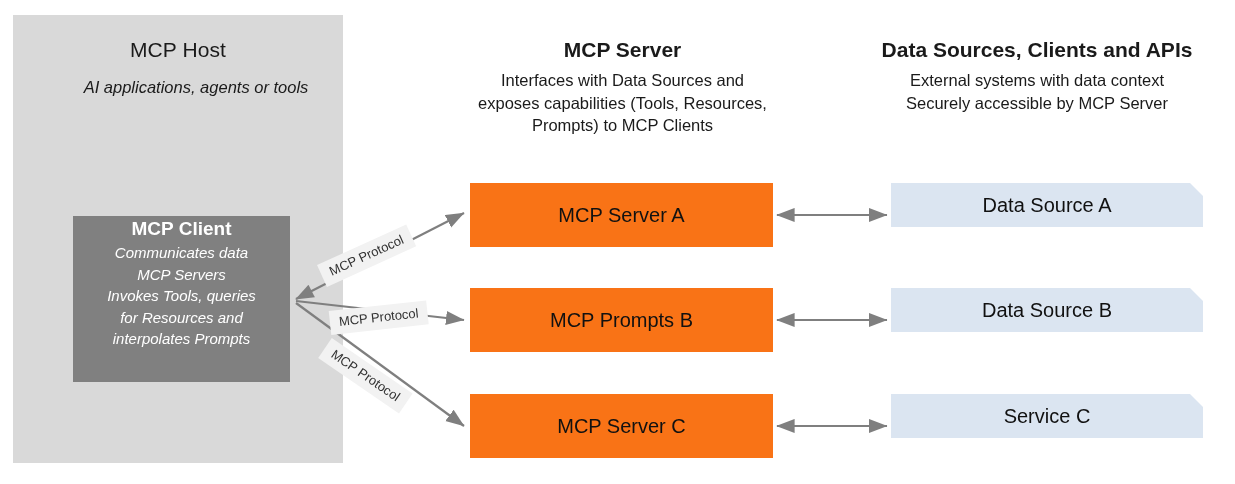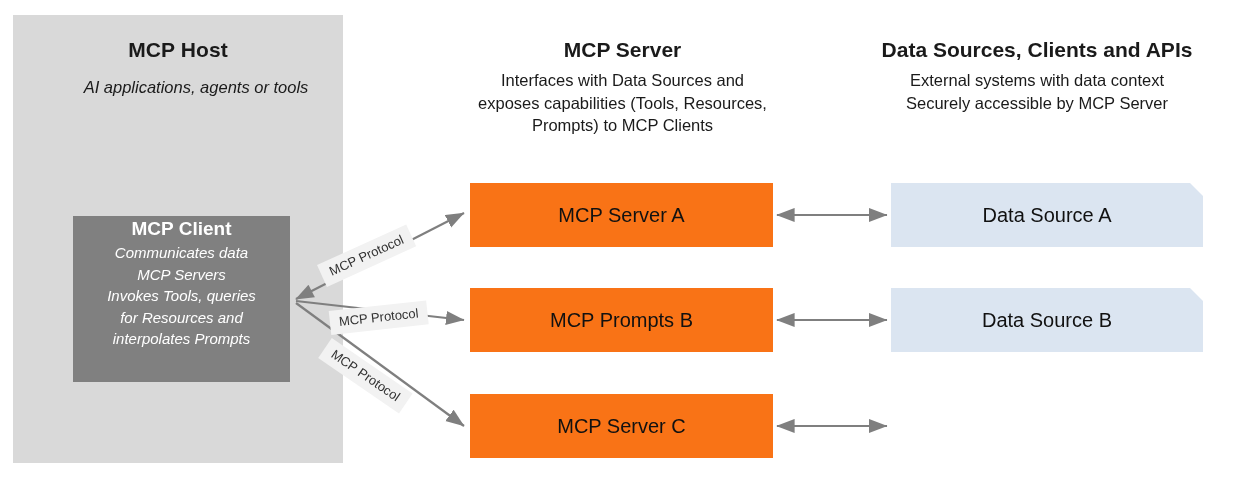--- a/index.html
+++ b/index.html
@@ -25,21 +25,21 @@
     height: 448px;
     background: #d9d9d9;
   }
   .host-title {
     position: absolute;
     left: 13px;
     top: 38px;
     width: 330px;
     text-align: center;
     font-size: 21px;
-    font-weight: bold;
+    font-weight: normal;
     color: #1a1a1a;
     letter-spacing: 0.1px;
   }
   .host-sub {
     position: absolute;
     left: 13px;
     top: 76px;
     width: 366px;
     text-align: center;
     font-size: 16.5px;
@@ -104,21 +104,21 @@
     align-items: center;
     justify-content: center;
     font-size: 20px;
     color: #111111;
   }
   
   .source-box {
     position: absolute;
     left: 891px;
     width: 312px;
-    height: 64px;
+    height: 44px;
     background: #dbe5f1;
     -webkit-clip-path: polygon(0 0, calc(100% - 13px) 0, 100% 13px, 100% 100%, 0 100%);
     clip-path: polygon(0 0, calc(100% - 13px) 0, 100% 13px, 100% 100%, 0 100%);
     display: flex;
     align-items: center;
     justify-content: center;
     font-size: 20px;
     color: #111111;
   }
   .row1 { top: 183px; }
@@ -183,20 +183,21 @@
       <div>Securely accessible by MCP Server</div>
     </div>
   </div>
 
   <div class="server-box row1">MCP Server A</div>
   <div class="server-box row2">MCP Prompts B</div>
   <div class="server-box row3">MCP Server C</div>
 
   <div class="source-box row1">Data Source A</div>
   <div class="source-box row2">Data Source B</div>
+  <div class="source-box row3">Service C</div>
 
   <svg id="links" viewBox="0 0 1235 484">
     <defs>
       <marker id="ahead" markerWidth="9" markerHeight="9" refX="8.2" refY="3.2" orient="auto" markerUnits="strokeWidth">
         <path d="M0,0 L8.4,3.2 L0,6.4 z" fill="#7f7f7f"></path>
       </marker>
       <marker id="ahead-start" markerWidth="9" markerHeight="9" refX="0.4" refY="3.2" orient="auto" markerUnits="strokeWidth">
         <path d="M8.4,0 L0,3.2 L8.4,6.4 z" fill="#7f7f7f"></path>
       </marker>
     </defs>

